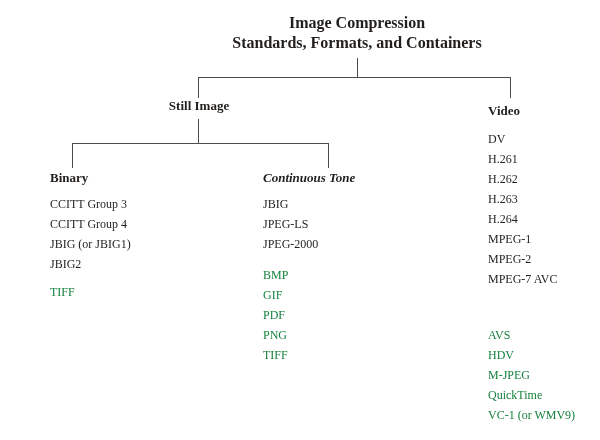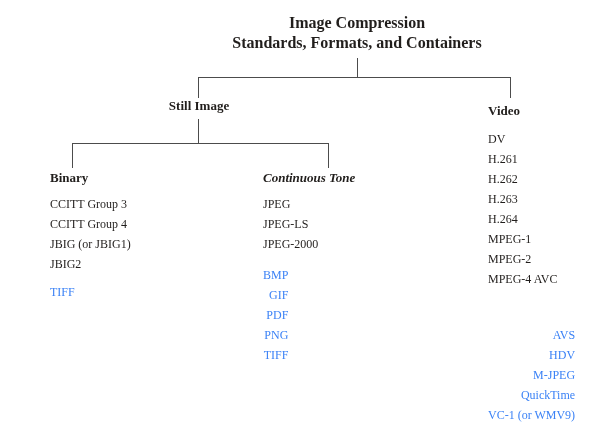--- a/index.html
+++ b/index.html
@@ -43,22 +43,21 @@
   .centered {
     text-align: center;
   }
   .list {
     position: absolute;
     font-size: 12px;
     line-height: 20px;
     white-space: nowrap;
   }
   .muted {
-    color: #3b82f6;
-    text-align: right;
+    color: #15803d;
   }
 </style>
 </head>
 <body>
 
 <div class="canvas">
 
   <div class="title">
     <div>Image Compression</div>
     <div>Standards, Formats, and Containers</div>
@@ -84,41 +83,41 @@
     <div>CCITT Group 3</div>
     <div>CCITT Group 4</div>
     <div>JBIG (or JBIG1)</div>
     <div>JBIG2</div>
   </div>
   <div class="list muted" style="left:10px; top:282px;">
     <div>TIFF</div>
   </div>
 
   <div class="list" style="left:223px; top:194px;">
-    <div>JPEG</div>
+    <div>JBIG</div>
     <div>JPEG-LS</div>
     <div>JPEG-2000</div>
   </div>
   <div class="list muted" style="left:223px; top:265px;">
     <div>BMP</div>
     <div>GIF</div>
     <div>PDF</div>
     <div>PNG</div>
     <div>TIFF</div>
   </div>
 
   <div class="list" style="left:448px; top:129px;">
     <div>DV</div>
     <div>H.261</div>
     <div>H.262</div>
     <div>H.263</div>
     <div>H.264</div>
     <div>MPEG-1</div>
     <div>MPEG-2</div>
-    <div>MPEG-4 AVC</div>
+    <div>MPEG-7 AVC</div>
   </div>
   <div class="list muted" style="left:448px; top:325px;">
     <div>AVS</div>
     <div>HDV</div>
     <div>M-JPEG</div>
     <div>QuickTime</div>
     <div>VC-1 (or WMV9)</div>
   </div>
 
 </div>

